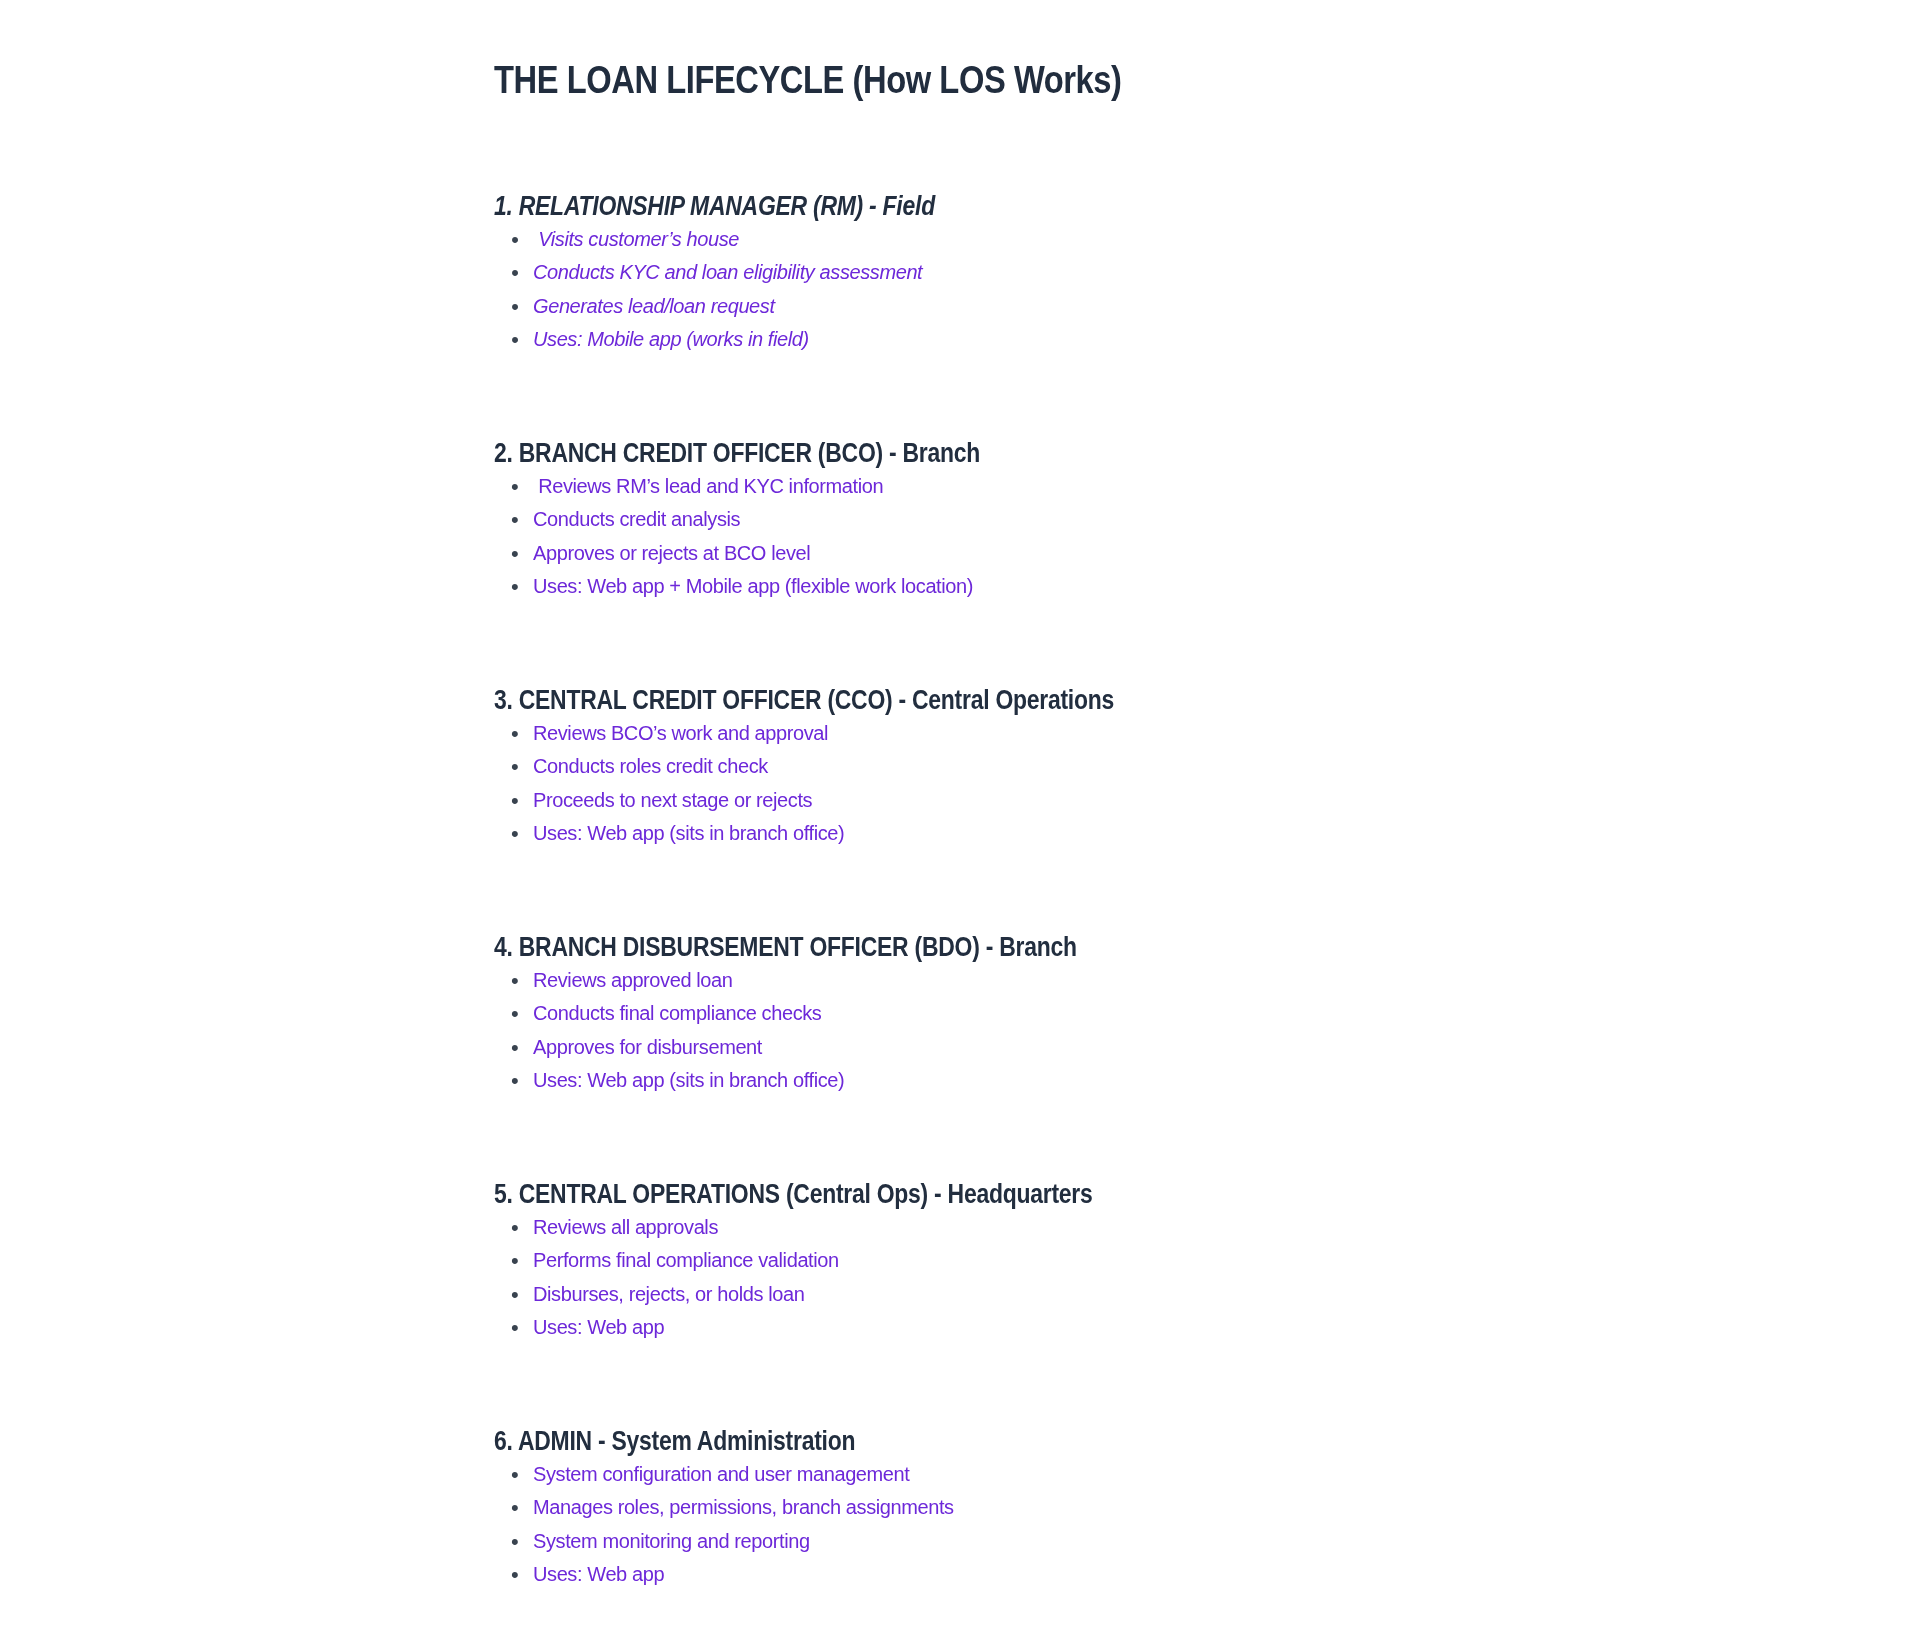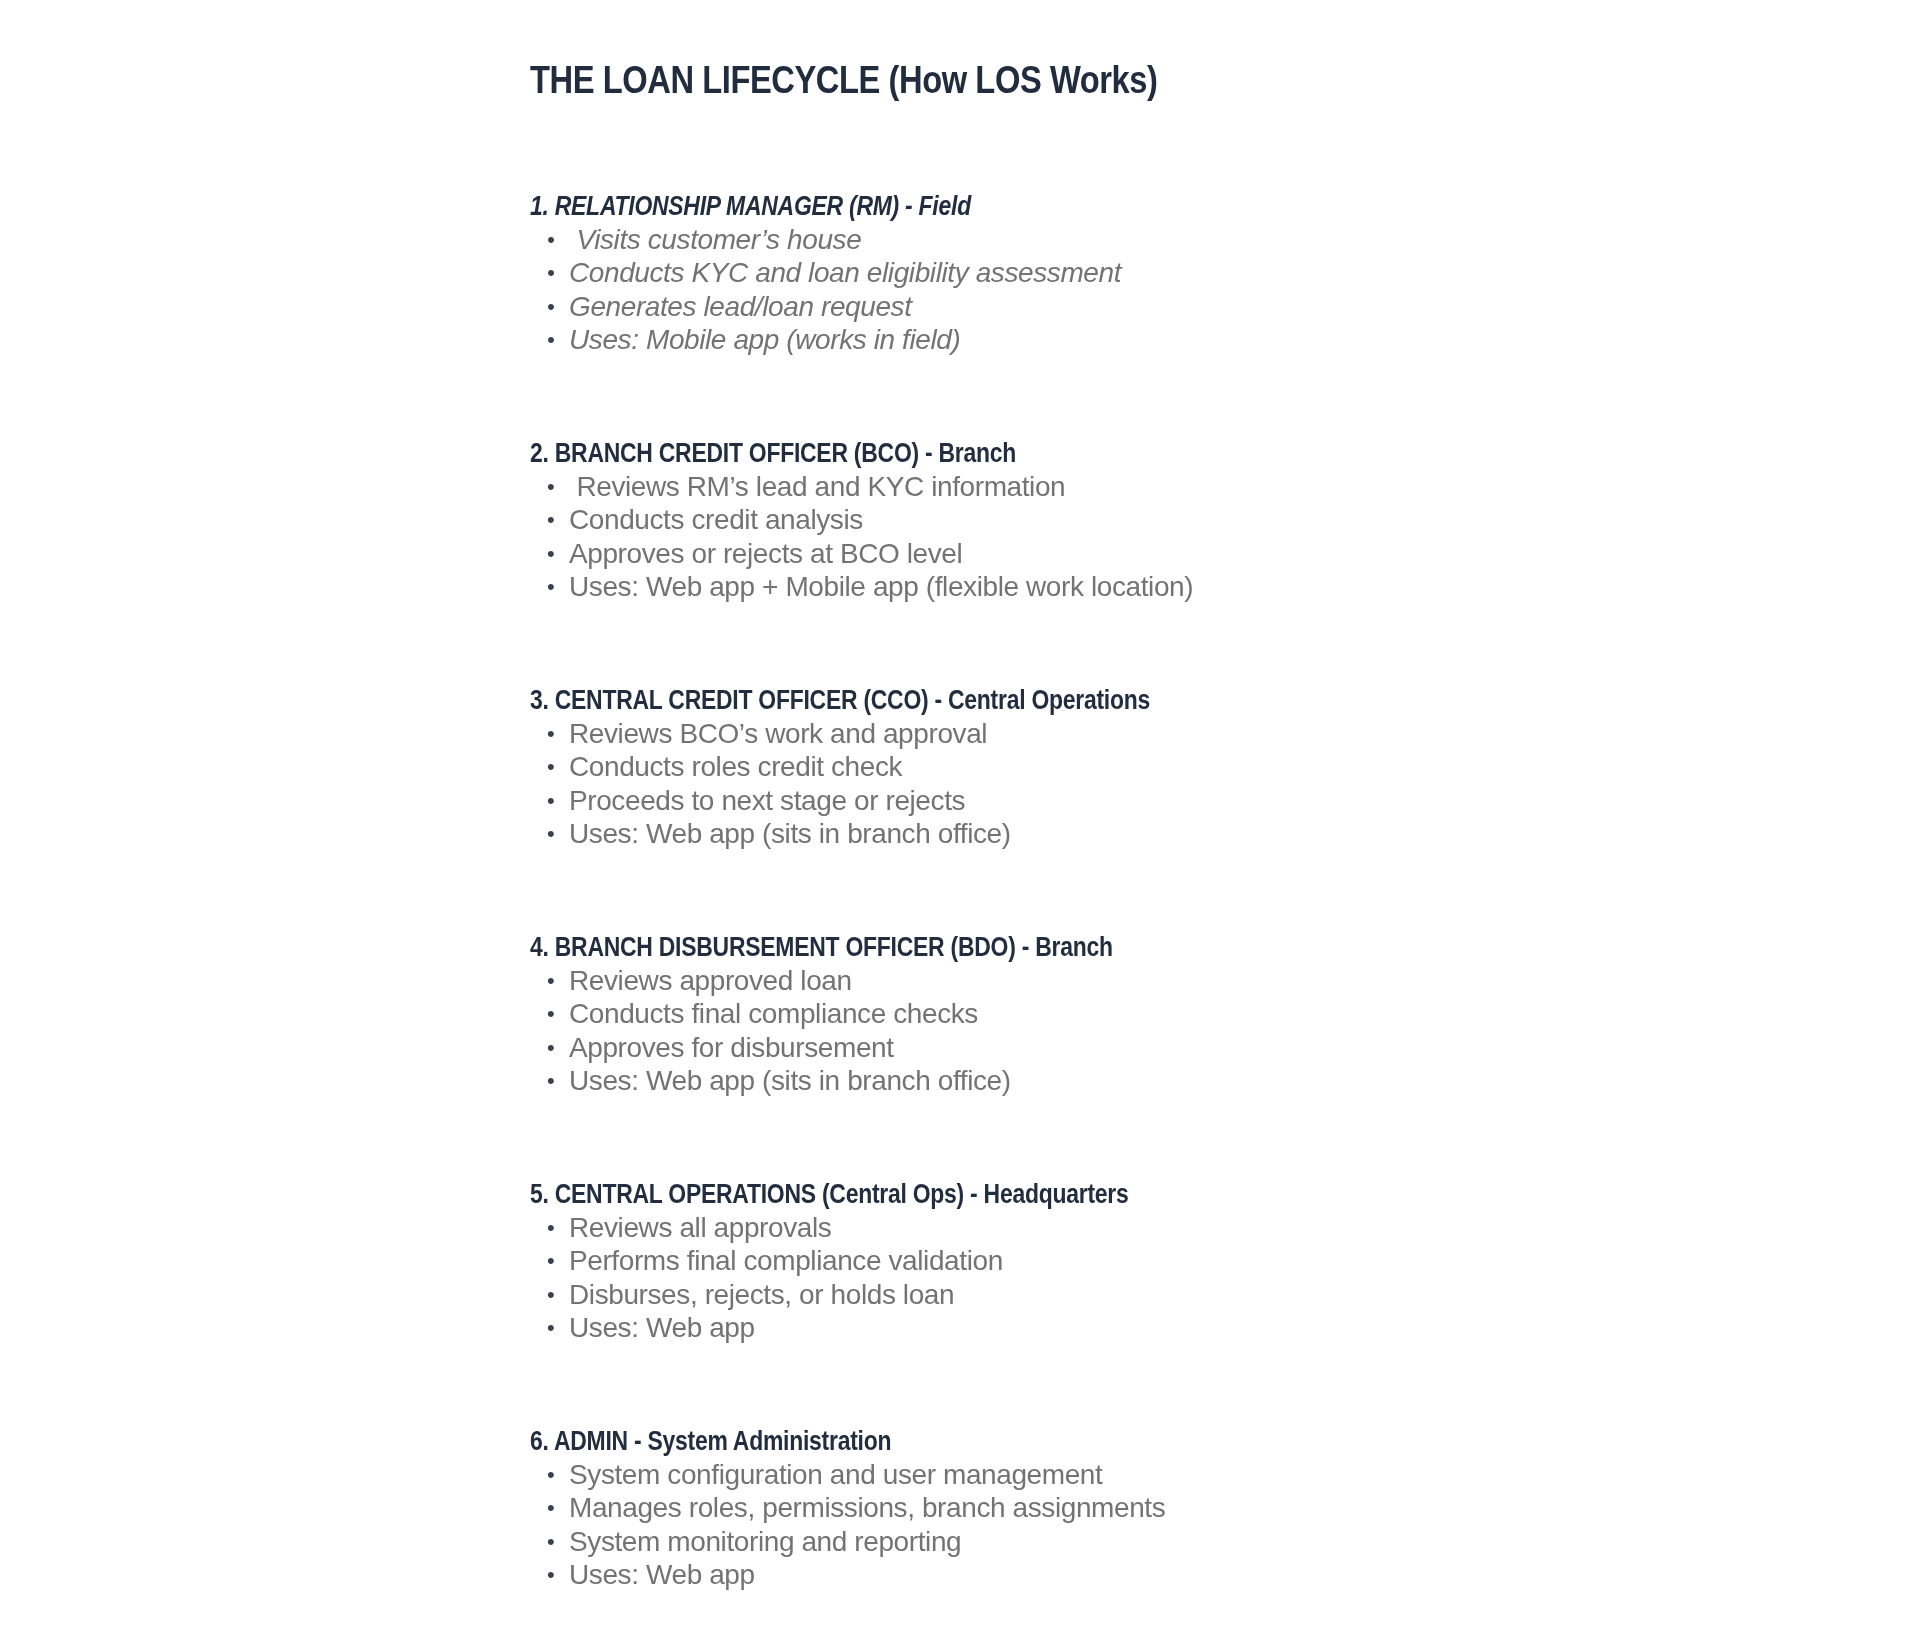--- a/index.html
+++ b/index.html
@@ -11,21 +11,20 @@
     width: 1920px;
     height: 1648px;
     position: relative;
     overflow: hidden;
     font-family: "Liberation Sans", "DejaVu Sans", sans-serif;
   }
   .page {
     position: absolute;
     inset: 0;
     background: #ffffff;
-    margin-left: 36px;
   }
   .doc-title {
     position: absolute;
     left: 494px;
     top: 57px;
     font-size: 38px;
     font-weight: bold;
     line-height: 46px;
     color: #212d3e;
     letter-spacing: -0.5px;
@@ -52,23 +51,23 @@
     margin: 0;
   }
   ul.bullets {
     margin: 0;
     padding: 0;
     list-style: none;
   }
   ul.bullets li {
     position: relative;
     padding-left: 39px;
-    font-size: 28px;
+    font-size: 20px;
     line-height: 33.4px;
-    color: #737373;
+    color: #6d28d9;
     letter-spacing: -0.4px;
     white-space: pre-wrap;
   }
   ul.bullets li::before {
     content: "\2022";
     position: absolute;
     left: 17px;
     top: 0;
     font-size: 22px;
     line-height: 33.4px;

